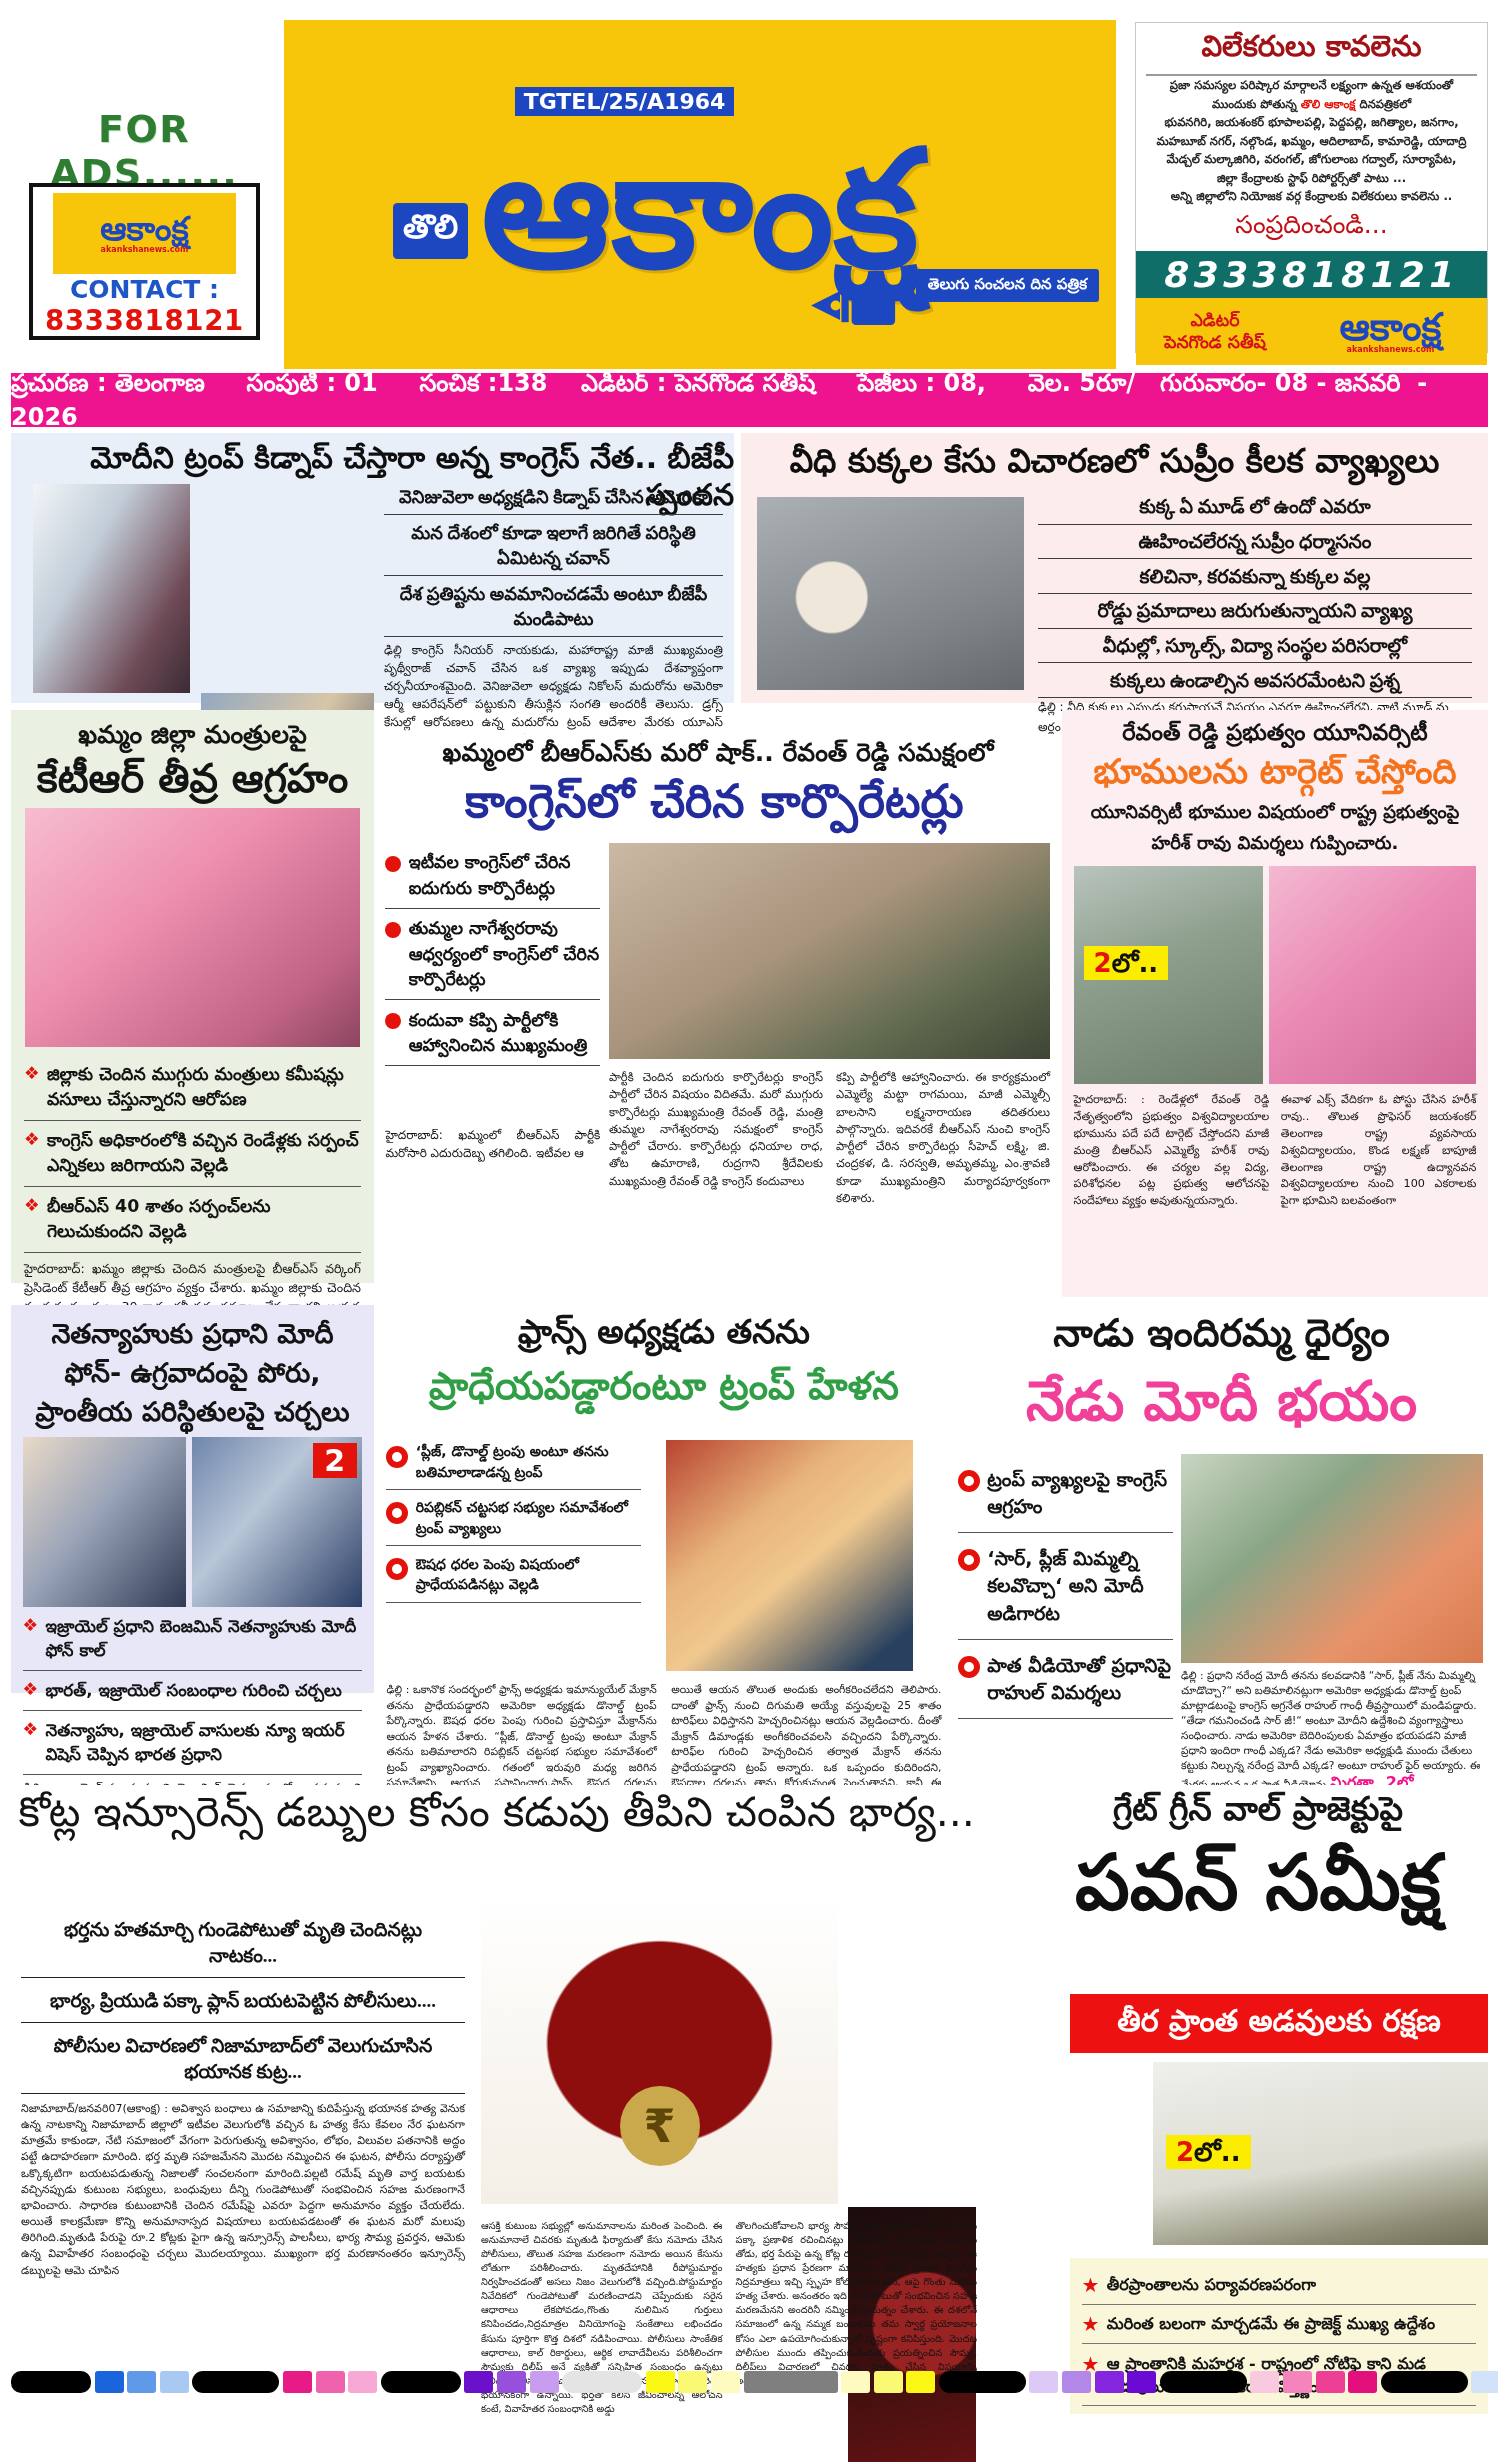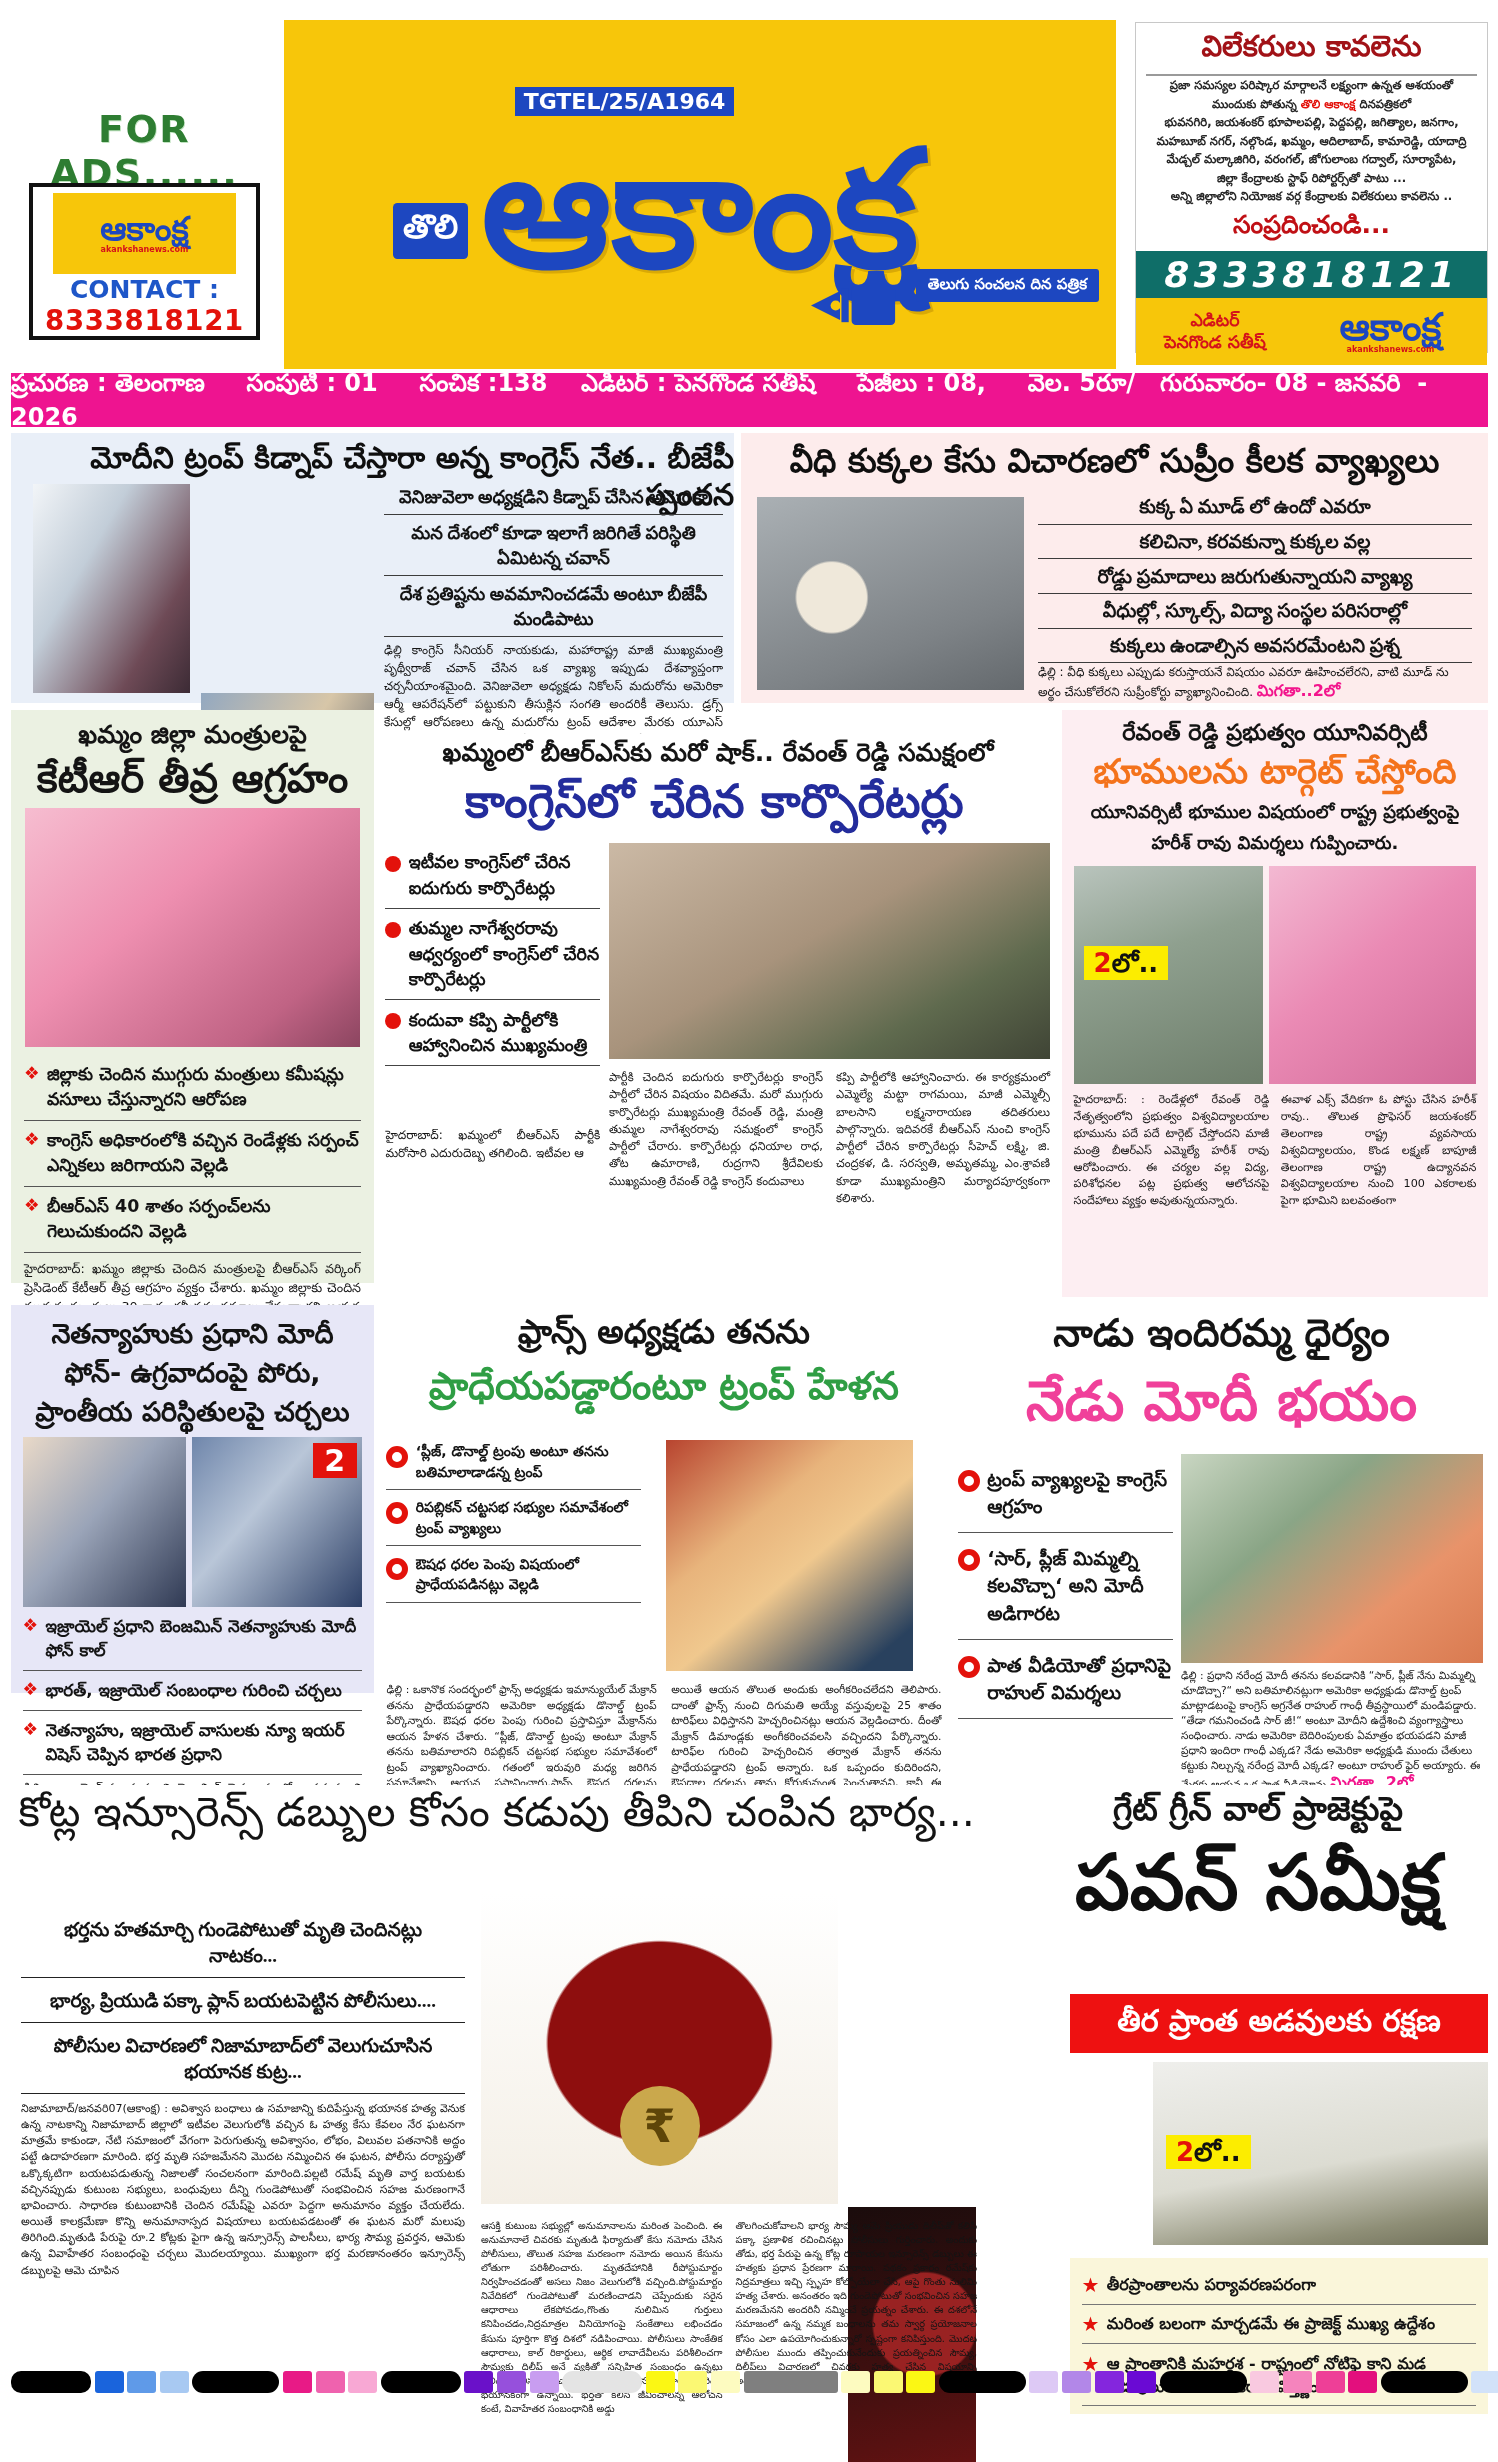--- a/index.html
+++ b/index.html
@@ -26,21 +26,21 @@
   .tholi-chip{position:absolute;left:109px;top:183px;background:#1d47c0;color:#fff;font-size:33px;font-weight:800;
               padding:4.4px 10px;border-radius:4.4px;}
   .ribbon{position:absolute;right:17.4px;bottom:67px;background:#1d47c0;color:#fff;font-size:15px;font-weight:700;
           padding:5.8px 11.6px;border-radius:2.9px;}
   .nib{position:absolute;right:218px;bottom:38px;}
   .recruit{left:1135px;top:22px;width:353px;height:331px;background:#fff;border:1.5px solid #c8c8c8;box-sizing:border-box;
            padding:5.8px 10px 0;}
   .recruit .ttl{color:#a11217;font-weight:900;font-size:29px;border-bottom:2.9px solid #9a9a9a;padding-bottom:4.4px;}
   .recruit .ln{font-size:11.6px;font-weight:600;color:#262626;line-height:1.6;}
   .recruit .mk{color:#e3120b;font-weight:900;}
-  .recruit .cta{color:#c01015;font-size:25px;font-weight:700;margin-top:4.4px;}
+  .recruit .cta{color:#c01015;font-size:25px;font-weight:400;margin-top:4.4px;}
   .phone-bar{background:#0f6e68;color:#fff;font-size:36px;font-weight:900;font-style:italic;letter-spacing:4.4px;
              text-align:center;padding:2.9px 0;margin:5.8px -10px 0;}
   .recruit .foot{display:flex;background:#f7c60a;margin:0 -10px;height:67px;align-items:center;}
   .recruit .ed{flex:0 0 45%;color:#d5121a;font-weight:900;font-size:17.4px;line-height:1.3;text-align:center;}
   .recruit .lg{flex:1;text-align:center;color:#1d47c0;font-weight:900;font-size:38px;line-height:1;}
   .recruit .lg .u{display:block;font-size:8px;color:#d5121a;font-weight:700;}
   
   .info-bar{left:11px;top:373px;width:1477px;height:54px;background:#ee1490;color:#fff;display:flex;align-items:center;
             justify-content:center;font-size:24px;font-weight:800;white-space:pre-wrap;}
   
@@ -211,20 +211,21 @@
     <div class="body jst" style="margin-top:4.4px;">ఢిల్లి    కాంగ్రెస్ సీనియర్ నాయకుడు, మహారాష్ట్ర మాజీ ముఖ్యమంత్రి పృథ్వీరాజ్ చవాన్ చేసిన ఒక వ్యాఖ్య ఇప్పుడు దేశవ్యాప్తంగా చర్చనీయాంశమైంది. వెనిజువెలా అధ్యక్షడు నికోలస్ మదురోను అమెరికా ఆర్మీ ఆపరేషన్‌లో పట్టుకుని తీసుక్లిన సంగతి అందరికీ తెలుసు. డ్రగ్స్ కేసుల్లో ఆరోపణలు ఉన్న మదురోను ట్రంప్ ఆదేశాల మేరకు యూఎస్ బలగాలు బంధించాయి. దీన్ని ఉదాహరణగా తీసుకుని చవాన్ మాట్లాడుతూ... వెనిజువెలాలో జరిగినట్టు భారత్‌లోనూ జరిగితే? పరిస్థితి ఏమిటని ప్రశ్నించారు.</div>
     <div class="more">మిగతా..2లో</div>
   </div>
 </div>
 
 <div class="abs story st-dg">
   <div class="hl ctr hline">వీధి కుక్కల కేసు విచారణలో సుప్రీం కీలక వ్యాఖ్యలు</div>
   <div class="abs photo ph"></div>
   <div class="abs col">
     <div class="sub ctr">కుక్క ఏ మూడ్ లో ఉందో ఎవరూ</div>
+    <div class="sub ctr">ఊహించలేరన్న సుప్రీం ధర్మాసనం</div>
     <div class="sub ctr">కలిచినా, కరవకున్నా కుక్కల వల్ల</div>
     <div class="sub ctr">రోడ్డు ప్రమాదాలు జరుగుతున్నాయని వ్యాఖ్య</div>
     <div class="sub ctr">వీధుల్లో, స్కూల్స్, విద్యా సంస్థల పరిసరాల్లో</div>
     <div class="sub ctr">కుక్కలు ఉండాల్సిన అవసరమేంటని ప్రశ్న</div>
     <span class="body">ఢిల్లి :  వీధి కుక్కలు ఎప్పుడు కరుస్తాయనే విషయం ఎవరూ ఊహించలేరని, వాటి మూడ్ ను అర్థం చేసుకోలేరని సుప్రీంకోర్టు వ్యాఖ్యానించింది.</span>
     <span class="more">మిగతా..2లో</span>
   </div>
 </div>
 
 <div class="abs story st-ktr">

